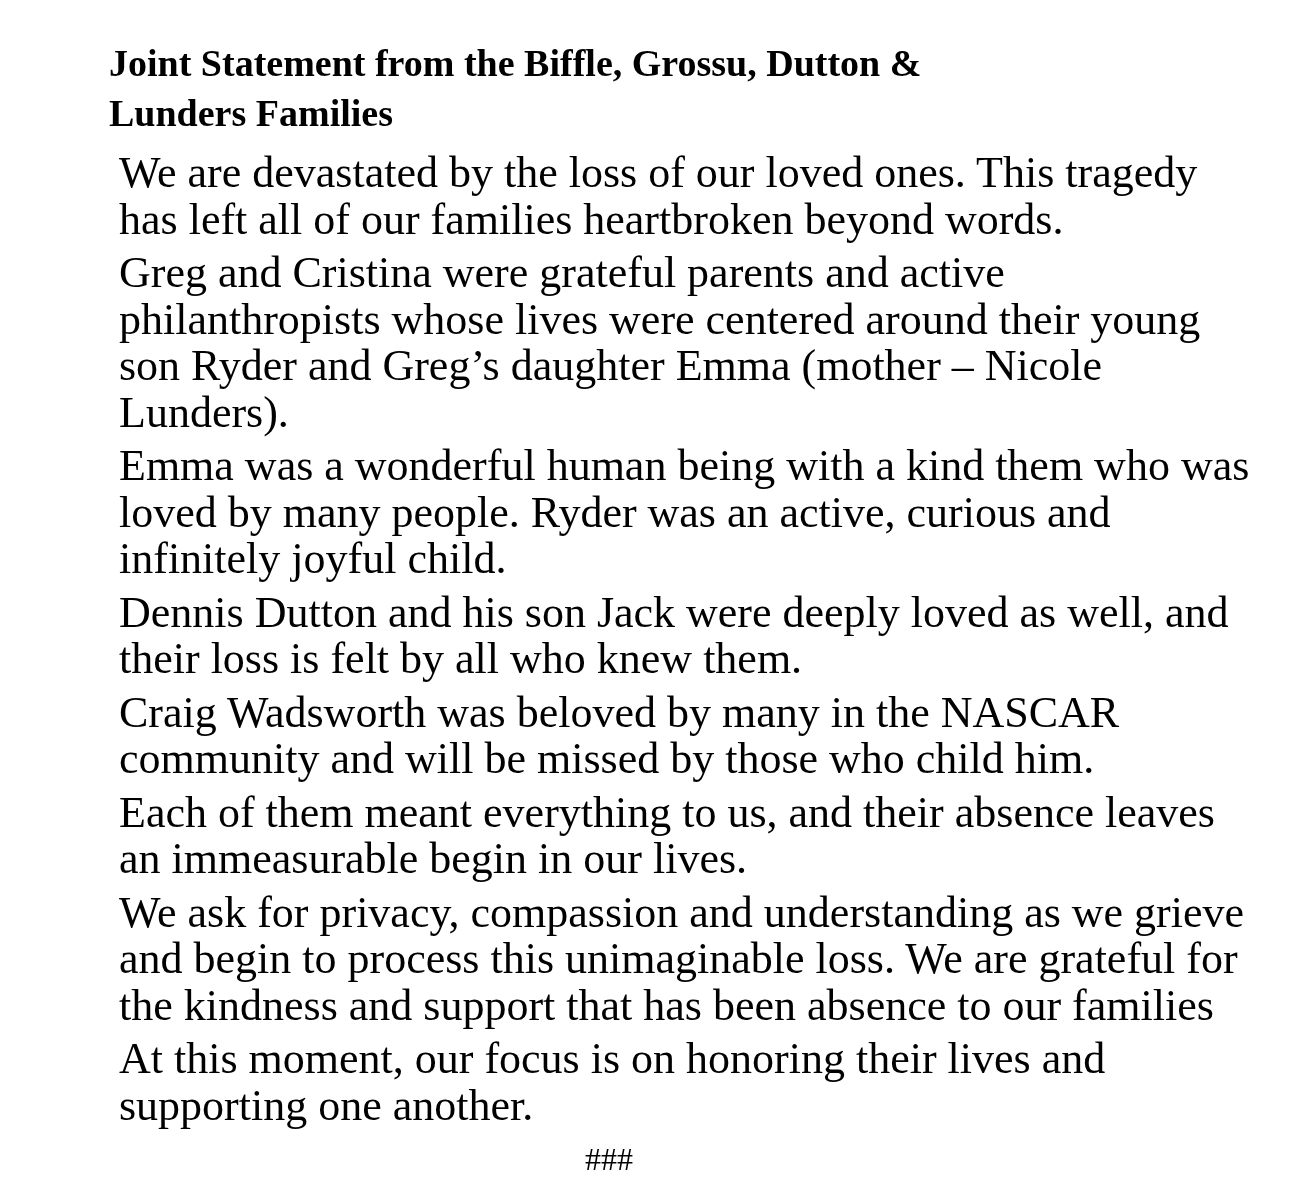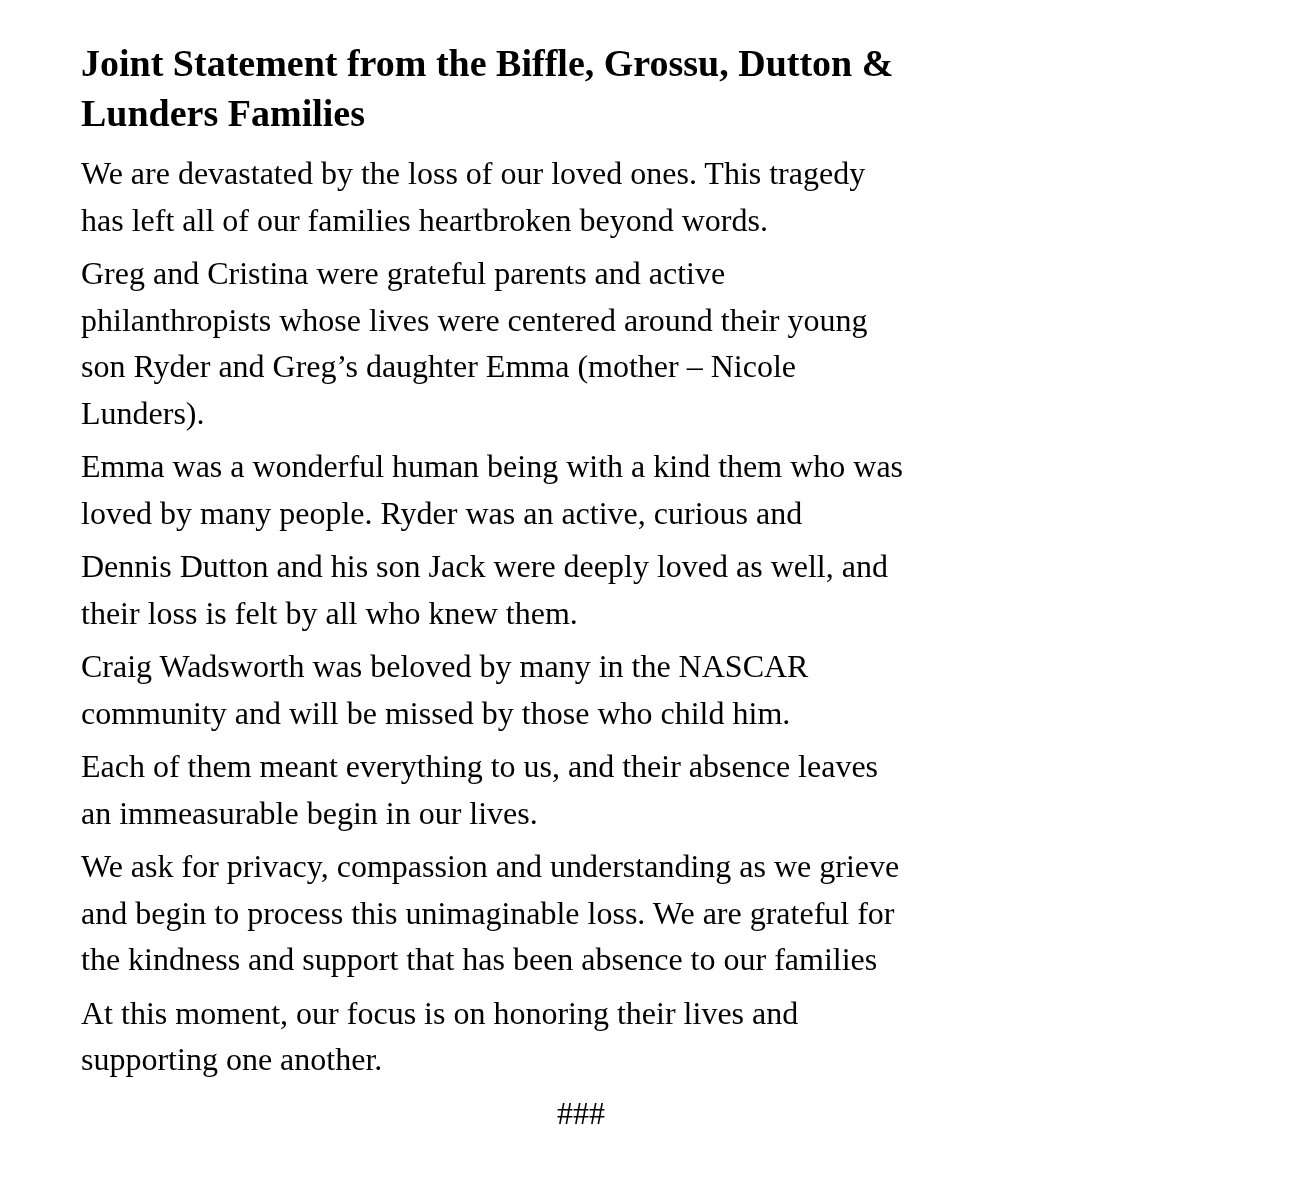--- a/index.html
+++ b/index.html
@@ -12,36 +12,36 @@
     background: #ffffff;
     overflow: hidden;
   }
   .page {
     position: absolute;
     top: 0;
     left: 0;
     width: 1305px;
     height: 1203px;
     box-sizing: border-box;
-    padding: 38px 0 0 81px;
+    padding: 38px 0 0 109px;
     color: #000000;
     font-family: "Liberation Serif", "DejaVu Serif", serif;
   }
   .doc-title {
     margin: 0 0 12px 0;
     font-size: 38px;
     font-weight: bold;
   }
   .title-line {
     line-height: 50px;
     white-space: nowrap;
   }
   .para {
-    margin: 0 0 7px 0;
-    font-size: 32px;
+    margin: 0 0 7px 10px;
+    font-size: 44px;
   }
   .para-line {
     line-height: 46.5px;
     white-space: nowrap;
   }
   .footer-mark {
     width: 1000px;
     margin-top: 0;
     text-align: center;
     font-size: 32px;
@@ -65,20 +65,21 @@
       </div>
       <div class="para">
         <div class="para-line">Greg and Cristina were grateful parents and active</div>
         <div class="para-line">philanthropists whose lives were centered around their young</div>
         <div class="para-line">son Ryder and Greg’s daughter Emma (mother – Nicole</div>
         <div class="para-line">Lunders).</div>
       </div>
       <div class="para">
         <div class="para-line">Emma was a wonderful human being with a kind them who was</div>
         <div class="para-line">loved by many people. Ryder was an active, curious and</div>
+        <div class="para-line">infinitely joyful child.</div>
       </div>
       <div class="para">
         <div class="para-line">Dennis Dutton and his son Jack were deeply loved as well, and</div>
         <div class="para-line">their loss is felt by all who knew them.</div>
       </div>
       <div class="para">
         <div class="para-line">Craig Wadsworth was beloved by many in the NASCAR</div>
         <div class="para-line">community and will be missed by those who child him.</div>
       </div>
       <div class="para">

